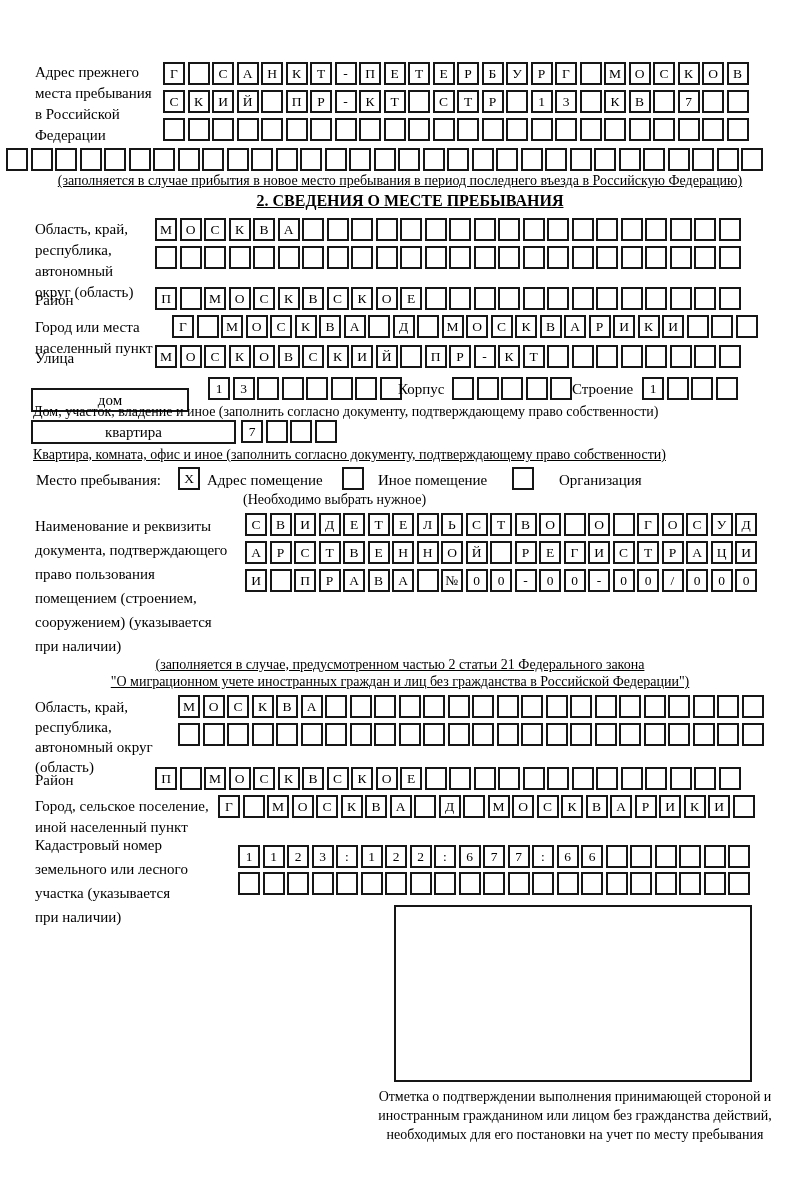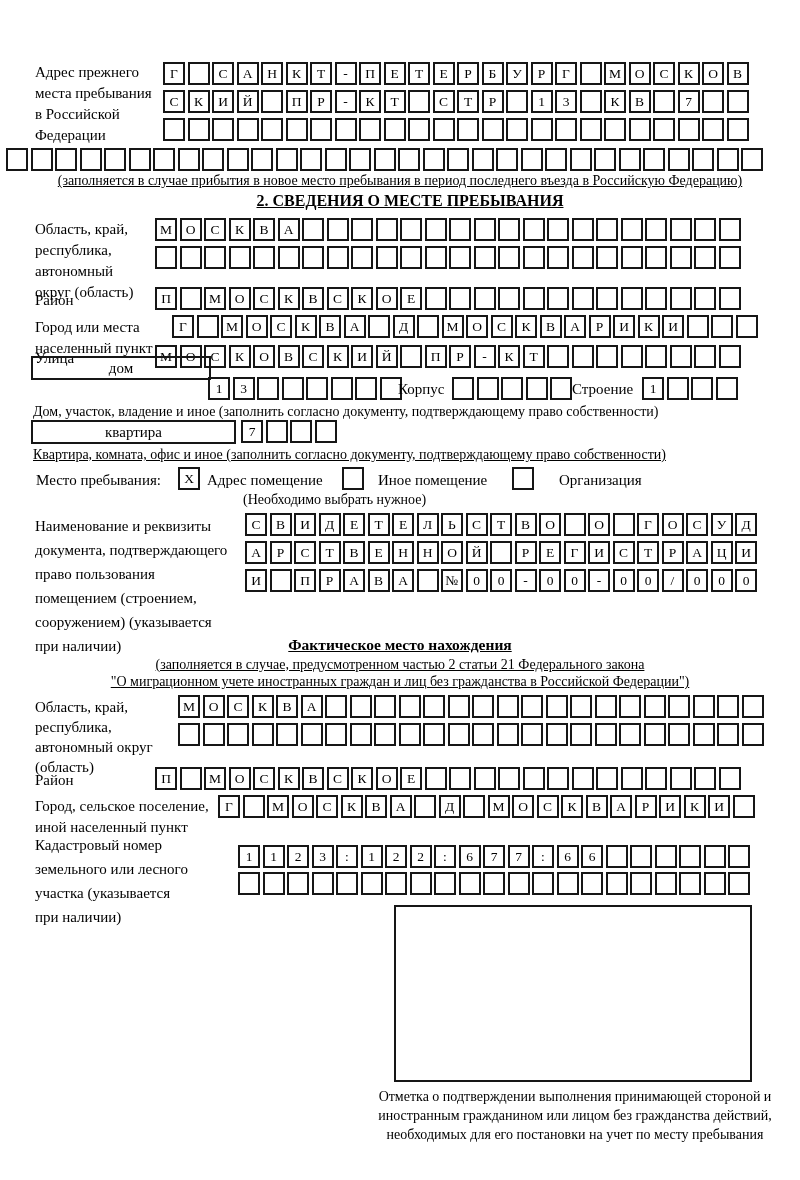--- a/index.html
+++ b/index.html
@@ -289,21 +289,21 @@
       <span class="cell"></span>
       <span class="cell"></span>
       <span class="cell"></span>
       <span class="cell"></span>
       <span class="cell"></span>
       <span class="cell"></span>
       <span class="cell"></span>
       <span class="cell"></span>
     </div>
 
-  <div class="abs widebox" style="left:31px; top:356px; width:180px;">дом</div>
+  <div class="abs widebox" style="left:31px; top:388px; width:158px;">дом</div>
   <div class="abs grid" style="left:208px; top:377px;">
       <span class="cell">1</span>
       <span class="cell">3</span>
       <span class="cell"></span>
       <span class="cell"></span>
       <span class="cell"></span>
       <span class="cell"></span>
       <span class="cell"></span>
       <span class="cell"></span>
     </div>
@@ -417,21 +417,20 @@
       <span class="cell">0</span>
       <span class="cell">-</span>
       <span class="cell">0</span>
       <span class="cell">0</span>
       <span class="cell">/</span>
       <span class="cell">0</span>
       <span class="cell">0</span>
       <span class="cell">0</span>
     </div>
 
-  <div class="abs center bold" style="top:636px; font-size:15.5px;">Фактическое место нахождения</div>
   <div class="abs cap center" style="top:657px;">(заполняется в случае, предусмотренном частью 2 статьи 21 Федерального закона</div>
   <div class="abs cap center" style="top:674px;">"О миграционном учете иностранных граждан и лиц без гражданства в Российской Федерации")</div>
 
   <div class="abs lbl lh20" style="left:35px; top:697px;">Область, край,
 республика,
 автономный округ
 (область)</div>
   <div class="abs grid" style="left:178px; top:695px;">
       <span class="cell">М</span>
       <span class="cell">О</span>

